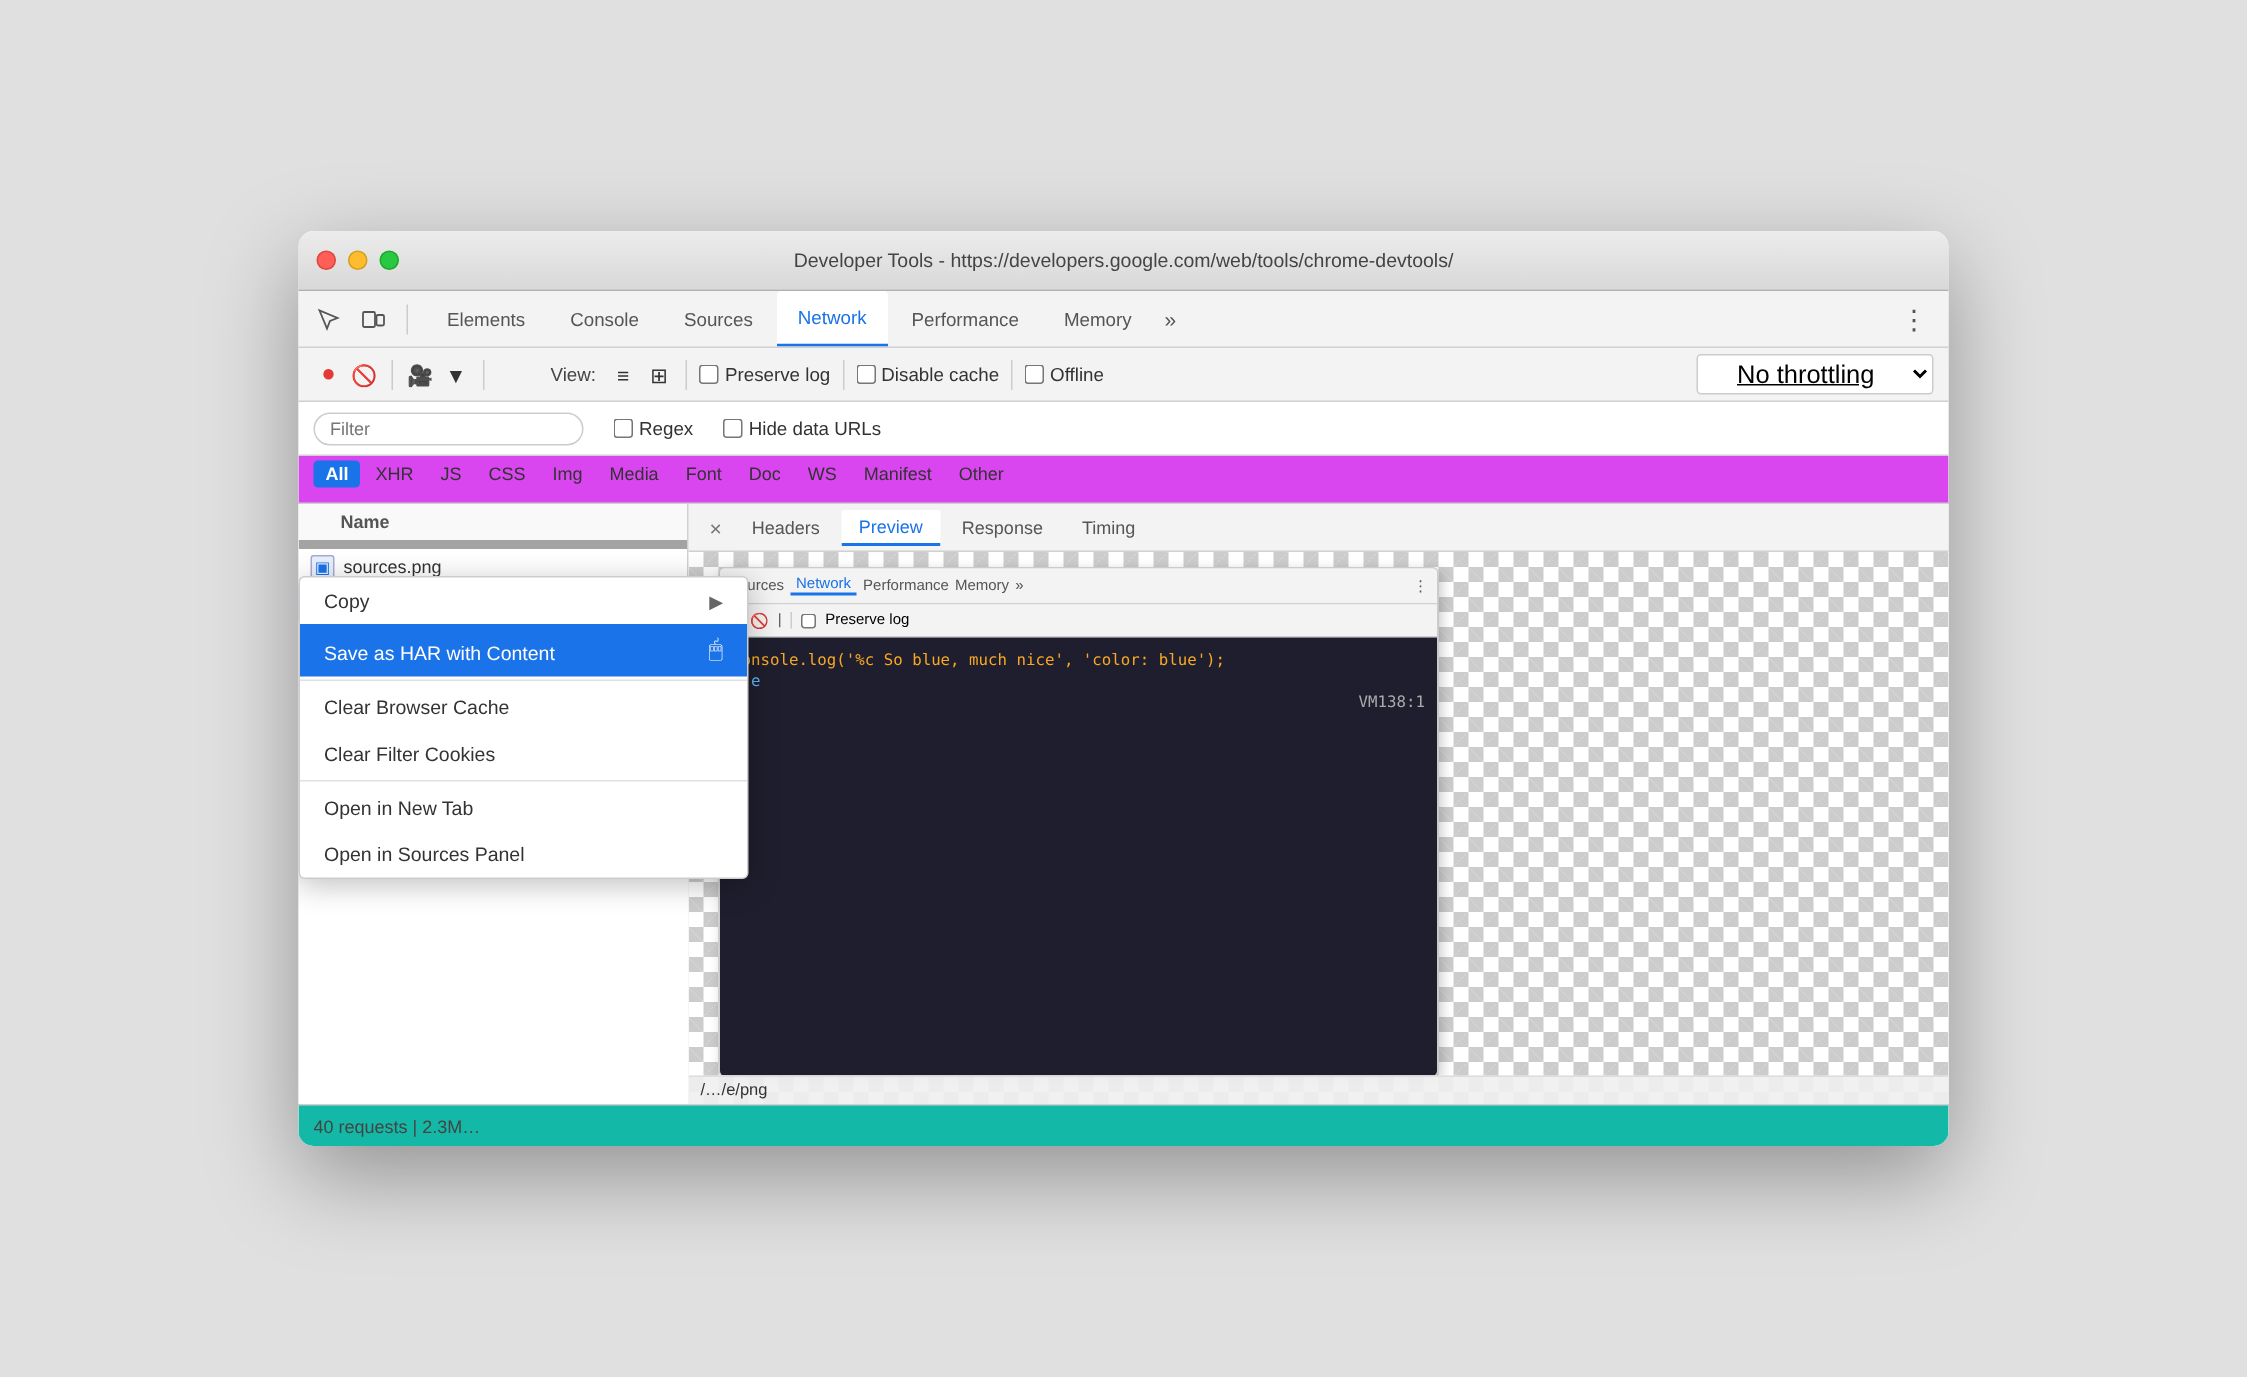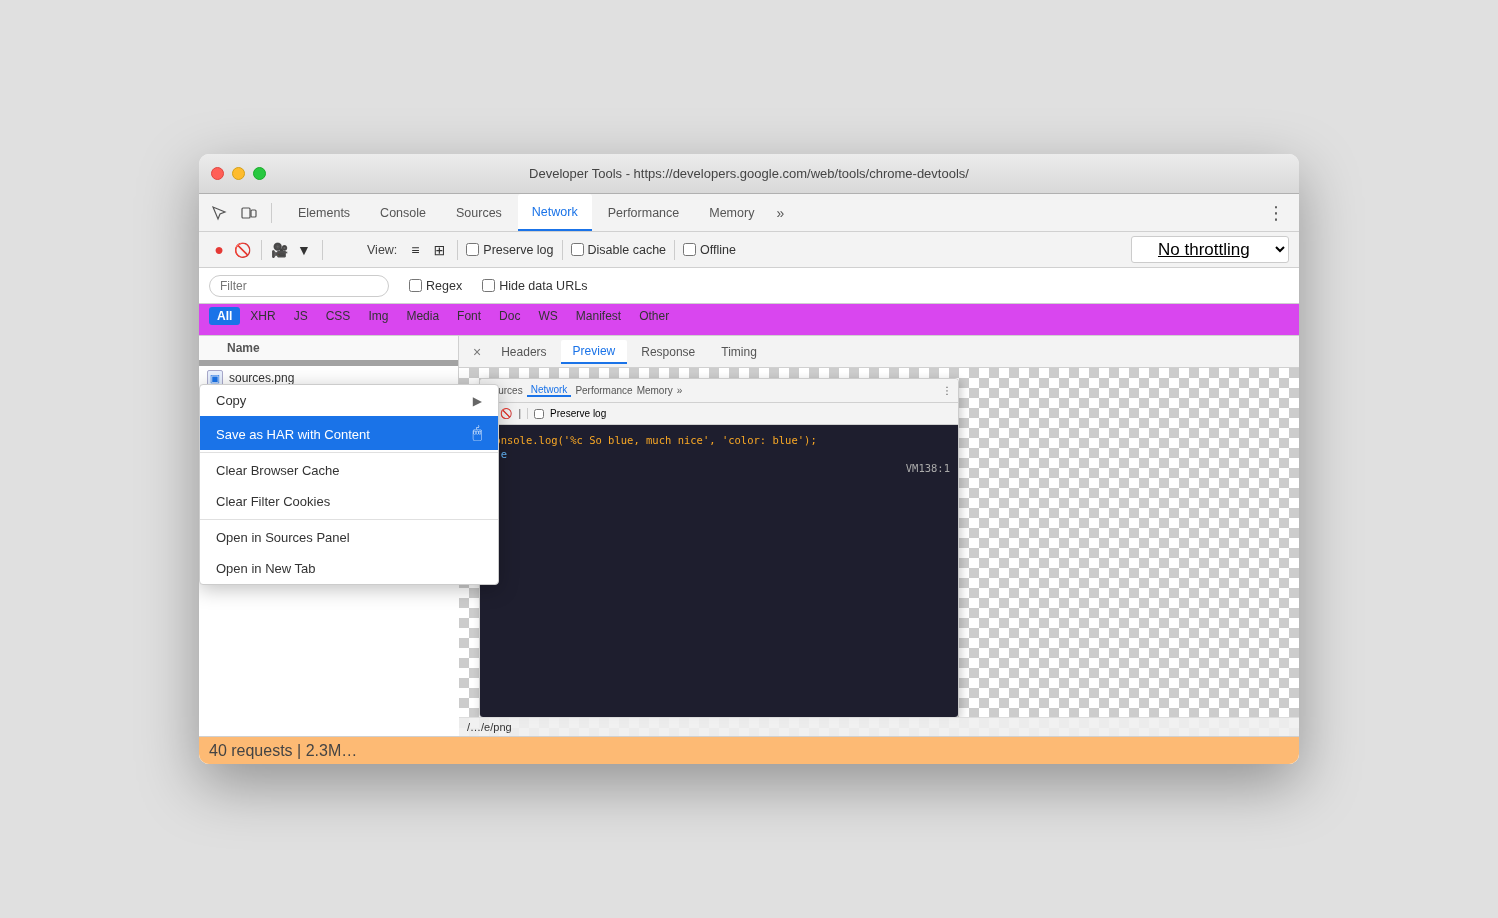--- a/index.html
+++ b/index.html
@@ -330,25 +330,25 @@
     }
     .code-line { padding: 1px 0; font-family: monospace; font-size: 10.5px; }
     .code-orange { color: #f9a825; }
     .code-blue { color: #64b5f6; }
     .vm-ref { color: #aaa; float: right; }
 
     
     .status-bar {
       display: flex;
       align-items: center;
-      background: #fdba74;
+      background: #14b8a6;
       border-top: 1px solid #d0d0d0;
       padding: 1px 10px;
       height: 28px;
-      font-size: 16px;
+      font-size: 12px;
       color: #444;
     }
 
     
     .context-menu {
       position: absolute;
       top: 48px;
       left: 0px;
       width: 300px;
       background: #fff;
@@ -543,24 +543,24 @@
           </div>
           <div class="ctx-divider"></div>
           <div class="ctx-item">
             <span class="ctx-label">Clear Browser Cache</span>
           </div>
           <div class="ctx-item">
             <span class="ctx-label">Clear Filter Cookies</span>
           </div>
           <div class="ctx-divider"></div>
           <div class="ctx-item">
+            <span class="ctx-label">Open in New Tab</span>
+          </div>
+          <div class="ctx-item">
             <span class="ctx-label">Open in Sources Panel</span>
-          </div>
-          <div class="ctx-item">
-            <span class="ctx-label">Open in New Tab</span>
           </div>
         </div>
       </div>
 
       <div class="preview-pane">
         <div class="preview-tab-bar">
           <span class="preview-close">×</span>
           <div class="preview-tab">Headers</div>
           <div class="preview-tab active">Preview</div>
           <div class="preview-tab">Response</div>

